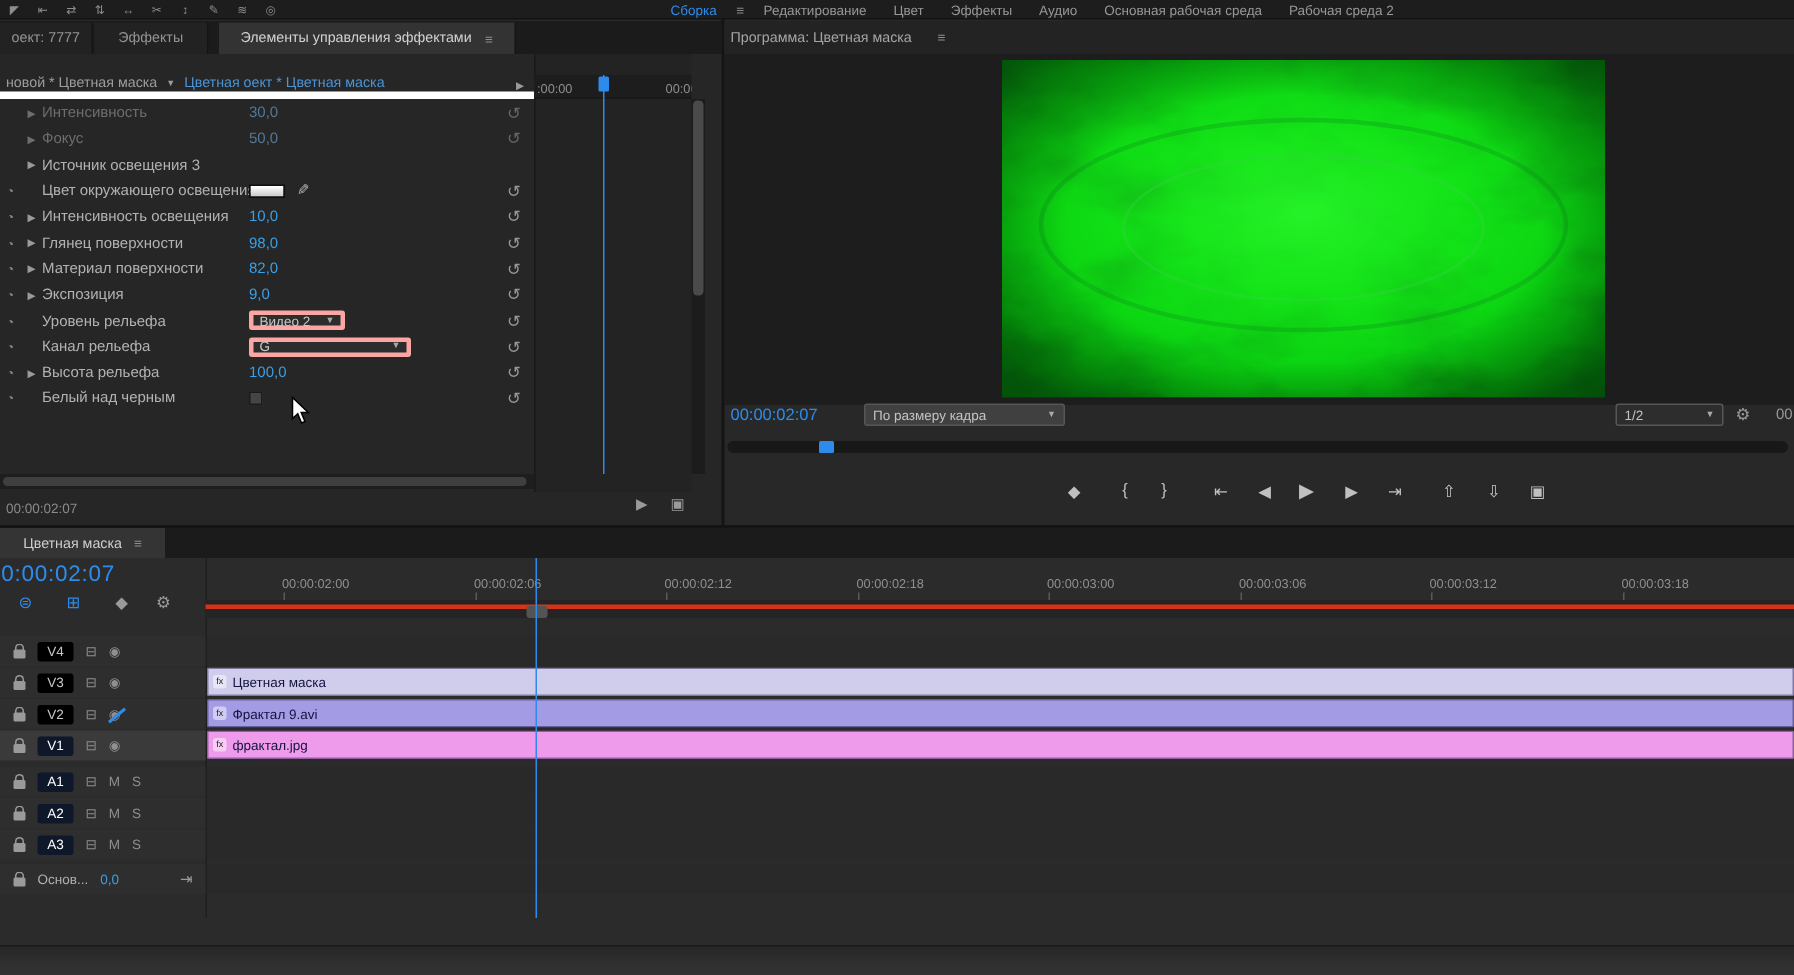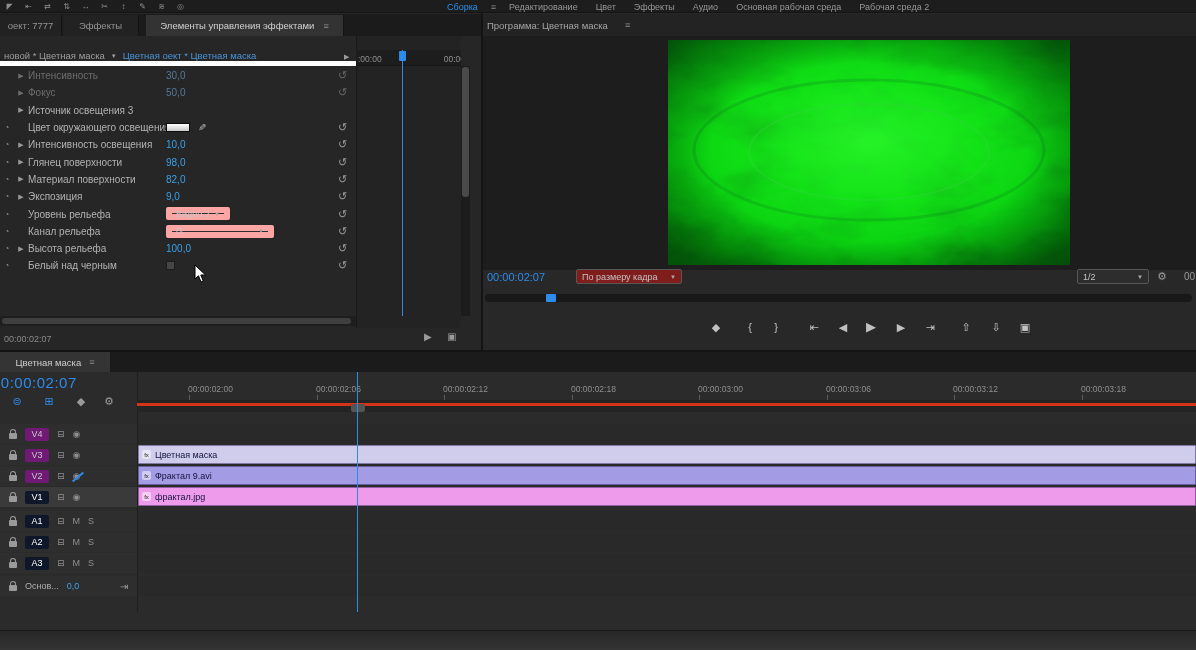--- a/index.html
+++ b/index.html
@@ -23,34 +23,34 @@
   .ptab.active{background:#333;color:#d2d2d2}
   .tabmenu{font-size:9px;color:#8d8d8d;margin-left:9px}
   
   .erow{position:relative;height:17.3px;display:flex;align-items:center}
   .tgl{width:14px;text-align:center;font-size:8px;color:#8d8d8d;flex:none}
   .twirl{width:14px;text-align:center;font-size:7px;color:#9a9a9a;flex:none}
   .ename{font-size:10px;color:#b2b2b2;white-space:nowrap}
   .eval{position:absolute;left:166px;font-size:10px;color:var(--val)}
   .erst{position:absolute;left:338px;font-size:11px;color:#989898}
   .dim .ename{color:#6d6d6d}.dim .eval{color:#53799a}.dim .twirl{color:#6d6d6d}.dim .erst{color:#666}
-  .dd{position:absolute;left:166px;top:2px;height:13px;width:64px;background:#2d2d2d;border:6px solid #fca5a5;
+  .dd{position:absolute;left:166px;top:2px;height:13px;width:64px;background:#2d2d2d;border:3px solid #fca5a5;
       border-radius:2px;display:flex;align-items:center;justify-content:space-between;padding:0 4px;font-size:9px;color:#c6c6c6}
   .dd.wide{width:108px}
   .dd .ar{font-size:6px;color:#a8a8a8}
   .swatch{position:absolute;left:166px;top:4px;width:24px;height:9px;background:linear-gradient(180deg,#fff,#c9c9c9);border:1px solid #0d0d0d}
   .edrop{position:absolute;left:198px;font-size:10px;color:#b5b5b5;transform:scaleX(-1)}
   .cbx{position:absolute;left:166px;top:4px;width:9px;height:9px;background:#454545;border:1px solid #1c1c1c}
   
   .thead{height:20px;margin-bottom:1px;background:#2e2e2e;display:flex;align-items:center;gap:8px;padding-left:9px}
   .thead.hl{background:#3a3a3a}
   .adiv{height:3px}
   .lock{width:8px;height:6px;background:#9a9a9a;position:relative;border-radius:1px;flex:none;margin-top:4px}
   .lock::before{content:"";position:absolute;left:1px;top:-4px;width:4px;height:4px;border:1.5px solid #9a9a9a;border-bottom:none;border-radius:3px 3px 0 0}
-  .tname{min-width:24px;height:13px;display:flex;align-items:center;justify-content:center;font-size:9px;color:#c7c7c7;background:#701a75;border-radius:2px;padding:0 2px}
+  .tname{min-width:24px;height:13px;display:flex;align-items:center;justify-content:center;font-size:9px;color:#c7c7c7;background:#000000;border-radius:2px;padding:0 2px}
   .tname.on{background:#0f172a;color:#fff}
   .ticon{font-size:9px;color:#8f8f8f}
   .slash{position:relative;color:#8f8f8f}
   .slash::after{content:"";position:absolute;left:-2px;top:5px;width:14px;height:2px;background:var(--accent);transform:rotate(-40deg)}
   .lane{height:20px;margin-bottom:1px;background:#292929;position:relative}
   .clip{position:absolute;left:0;right:0;top:0;bottom:1px;display:flex;align-items:center;gap:4px;padding-left:3px;
         border:1px solid rgba(30,20,70,.45);border-radius:1px;font-size:9px;color:#14143e}
   .fxb{width:9px;height:9px;background:rgba(255,255,255,.5);border-radius:2px;font-size:6px;display:flex;align-items:center;justify-content:center;color:#222;flex:none}
   .tr{position:absolute;top:321px;font-size:11px;color:#c0c0c0;width:20px;text-align:center}
   .rlab{position:absolute;top:384px;font-size:8.5px;color:#8f8f8f;white-space:nowrap}
@@ -241,21 +241,21 @@
         </filter>
       </defs>
       <rect width="402" height="225" fill="url(#g1)"></rect>
       <rect width="402" height="225" filter="url(#noise)" opacity="0.55" style="mix-blend-mode:overlay"></rect>
       <ellipse cx="201" cy="110" rx="175" ry="70" fill="none" stroke="#0d8c1c" stroke-width="3" opacity="0.3"></ellipse>
       <ellipse cx="201" cy="112" rx="120" ry="48" fill="none" stroke="#36d443" stroke-width="2" opacity="0.35"></ellipse>
       <rect width="402" height="225" fill="url(#g2)"></rect>
     </svg>
   </div>
   <span class="abs" style="left:487px;top:271px;font-size:11px;color:var(--accent)">00:00:02:07</span>
-  <div class="abs" style="left:576px;top:269px;width:106px;height:15px;background:#7f1d1d;border:1px solid #565656;border-radius:2px;display:flex;align-items:center;justify-content:space-between;padding:0 5px">
+  <div class="abs" style="left:576px;top:269px;width:134px;height:15px;background:#404040;border:1px solid #565656;border-radius:2px;display:flex;align-items:center;justify-content:space-between;padding:0 5px">
     <span style="font-size:9px;color:#c3c3c3">По размеру кадра</span>
     <span style="font-size:6px;color:#aaa">▼</span>
   </div>
   <div class="abs" style="left:1077px;top:269px;width:72px;height:15px;background:#2d2d2d;border:1px solid #565656;border-radius:2px;display:flex;align-items:center;justify-content:space-between;padding:0 5px">
     <span style="font-size:9px;color:#c3c3c3">1/2</span>
     <span style="font-size:6px;color:#aaa">▼</span>
   </div>
   <span class="abs" style="left:1157px;top:270px;font-size:11px;color:#9a9a9a">⚙</span>
   <span class="abs" style="left:1184px;top:271px;font-size:10px;color:#9a9a9a;width:12px;overflow:hidden;display:inline-block">00</span>
   <div class="abs" style="left:485px;top:294px;right:4px;height:8px;background:#181818;border-radius:4px"></div>

